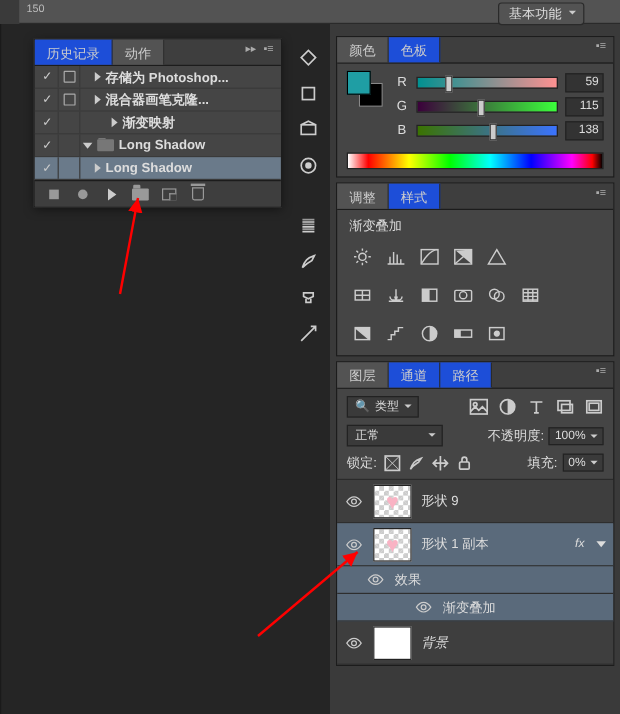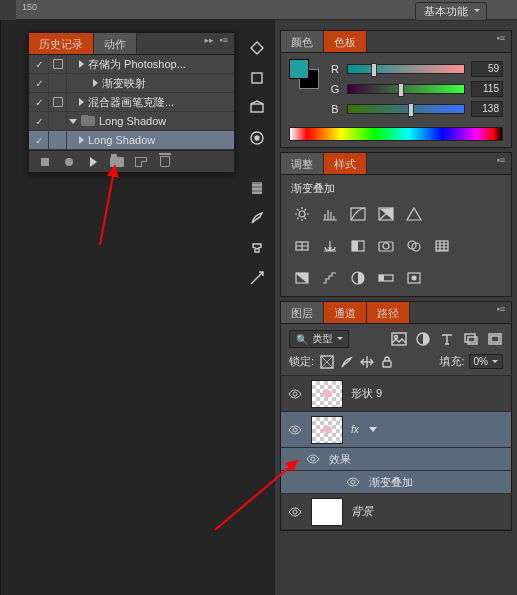--- a/index.html
+++ b/index.html
@@ -6,30 +6,30 @@
   body { width: 517px; height: 595px; background: #3a3a3a; color: #ddd; font-size: 11px; overflow: hidden; position: relative; }
   .canvas-bg { position:absolute; left:0; top:20px; width:275px; height:575px; background:#252525; border-left:1px solid #1a1a1a; }
   .ruler-top { position:absolute; left:16px; top:0; width:517px; height:20px; background:#535353; border-bottom:1px solid #2a2a2a; }
   .ruler-tick { position:absolute; top:2px; font-size:9px; color:#bbb; }
   .workspace-bar { position:absolute; right:30px; top:2px; background:#535353; border:1px solid #2a2a2a; border-radius:3px; padding:1px 18px 1px 8px; font-size:11px; }
   .workspace-bar::after { content:""; position:absolute; right:6px; top:6px; border:3px solid transparent; border-top-color:#ccc; }
 
   
   .actions-panel { position:absolute; left:28px; top:32px; width:207px; background:#535353; border:1px solid #1c1c1c; box-shadow:0 2px 8px rgba(0,0,0,.5); }
   .tabs { display:flex; background:#3e3e3e; border-bottom:1px solid #1c1c1c; position:relative; height:22px; }
-  .tab { padding:4px 10px; font-size:11px; color:#ccc; background:#c2410c; border-right:1px solid #2a2a2a; }
+  .tab { padding:4px 10px; font-size:11px; color:#ccc; background:#1d4ed8; border-right:1px solid #2a2a2a; }
   .tab.active { background:#535353; }
   .panel-menu { position:absolute; right:2px; top:0; display:flex; align-items:center; gap:6px; padding:2px 4px; }
   .panel-menu span { font-size:9px; color:#aaa; }
   .action-list { background:#454545; }
   .action-row { display:flex; align-items:center; height:19px; border-bottom:1px solid #3a3a3a; padding:0 2px; }
   .col-check, .col-dialog { width:18px; height:100%; display:flex; align-items:center; justify-content:center; border-right:1px solid #3a3a3a; }
   .check::before { content:"✓"; font-size:10px; color:#ccc; }
   .dialog-icon { width:10px; height:10px; border:1px solid #aaa; border-radius:1px; }
-  .row-content { flex:1; display:flex; align-items:center; gap:4px; padding-left:2px; overflow:hidden; white-space:nowrap; }
+  .row-content { flex:1; display:flex; align-items:center; gap:4px; padding-left:2px; overflow:hidden; white-space:nowrap;font-weight:bold; }
   .indent1 { padding-left:12px; } .indent2 { padding-left:26px; }
   .tri-right { width:0; height:0; border-top:4px solid transparent; border-bottom:4px solid transparent; border-left:5px solid #ccc; }
   .tri-down { width:0; height:0; border-left:4px solid transparent; border-right:4px solid transparent; border-top:5px solid #ccc; }
   .folder-icon { width:14px; height:10px; background:#777; border-radius:1px; position:relative; }
   .folder-icon::before { content:""; position:absolute; top:-3px; left:1px; width:6px; height:3px; background:#777; border-radius:1px 1px 0 0; }
   .action-row.selected { background:#6a7a8a; }
   .panel-footer { display:flex; justify-content:flex-start; gap:0; background:#3e3e3e; border-top:1px solid #1c1c1c; height:22px; padding:0 4px; align-items:center; }
   .footer-btn { width:24px; height:18px; display:flex; align-items:center; justify-content:center; }
   .ic-stop { width:8px; height:8px; background:#999; }
   .ic-rec { width:8px; height:8px; border-radius:50%; background:#999; }
@@ -132,36 +132,36 @@
         </div>
       <div class="row-content indent1">
           <span class="tri-right"></span>
           <span>存储为 Photoshop...</span>
         </div>
     </div>
     <div class="action-row">
       <div class="col-check">
           <span class="check"></span>
         </div>
+      <div class="col-dialog">
+          <span class="dialog-icon"></span>
+        </div>
+      <div class="row-content indent1">
+          <span class="tri-right"></span>
+          <span>混合器画笔克隆...</span>
+        </div>
+    </div>
+    <div class="action-row">
+      <div class="col-check">
+          <span class="check"></span>
+        </div>
       <div class="col-dialog"></div>
       <div class="row-content indent2">
           <span class="tri-right"></span>
           <span>渐变映射</span>
-        </div>
-    </div>
-    <div class="action-row">
-      <div class="col-check">
-          <span class="check"></span>
-        </div>
-      <div class="col-dialog">
-          <span class="dialog-icon"></span>
-        </div>
-      <div class="row-content indent1">
-          <span class="tri-right"></span>
-          <span>混合器画笔克隆...</span>
         </div>
     </div>
     <div class="action-row">
       <div class="col-check">
           <span class="check"></span>
         </div>
       <div class="col-dialog"></div>
       <div class="row-content">
           <span class="tri-down"></span>
           <span class="folder-icon"></span>
@@ -441,20 +441,29 @@
               </svg>
             </div>
           <div class="fi">
               <svg class="icon" viewBox="0 0 16 14">
                 <rect x="2" y="2" width="12" height="10"></rect>
                 <rect x="4" y="4" width="8" height="6"></rect>
               </svg>
             </div>
         </div>
       </div>
+      <div class="blend-row">
+        <div class="dropdown" style="width:80px">
+            <span>正常</span>
+          </div>
+        <div class="opacity-box">
+          <span>不透明度:</span>
+          <div class="pct"><span>100%</span></div>
+        </div>
+      </div>
       <div class="lock-row">
         <span>锁定:</span>
         <div class="lock-icons">
           <div>
               <svg class="icon" viewBox="0 0 14 14">
                 <rect x="1" y="1" width="12" height="12"></rect>
                 <path d="M1 1l12 12M13 1L1 13" stroke-width="0.8"></path>
               </svg>
             </div>
           <div>
@@ -496,20 +505,21 @@
       <div class="layer selected">
         <div class="eye">
             <svg viewBox="0 0 14 10">
               <path d="M1 5c2-3 4-4 6-4s4 1 6 4c-2 3-4 4-6 4s-4-1-6-4z"></path>
               <circle cx="7" cy="5" r="2"></circle>
             </svg>
           </div>
         <div class="thumb-box checker">
             <span class="heart">♥</span>
           </div>
+        <div class="layer-name">形状 1 副本</div>
         <span class="fx">fx</span>
         <span class="tri-down" style="border-top-color:#ddd"></span>
       </div>
       <div class="layer sub selected" style="min-height:22px">
         <div class="eye">
             <svg viewBox="0 0 14 10">
               <path d="M1 5c2-3 4-4 6-4s4 1 6 4c-2 3-4 4-6 4s-4-1-6-4z"></path>
               <circle cx="7" cy="5" r="2"></circle>
             </svg>
           </div>

